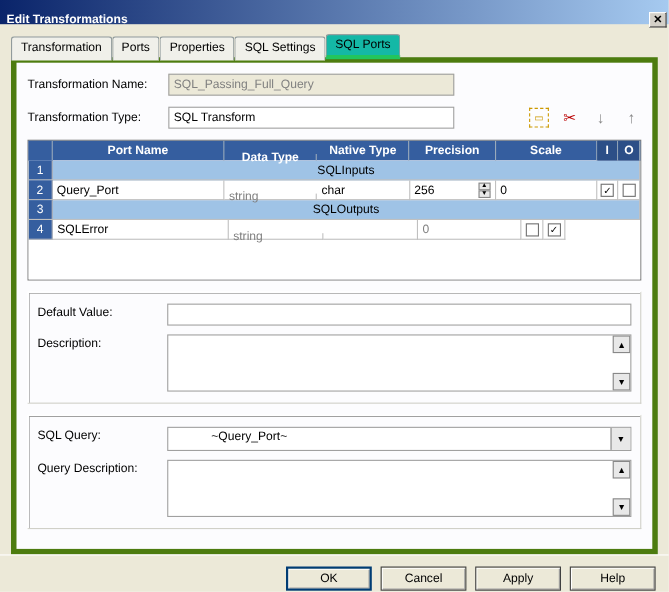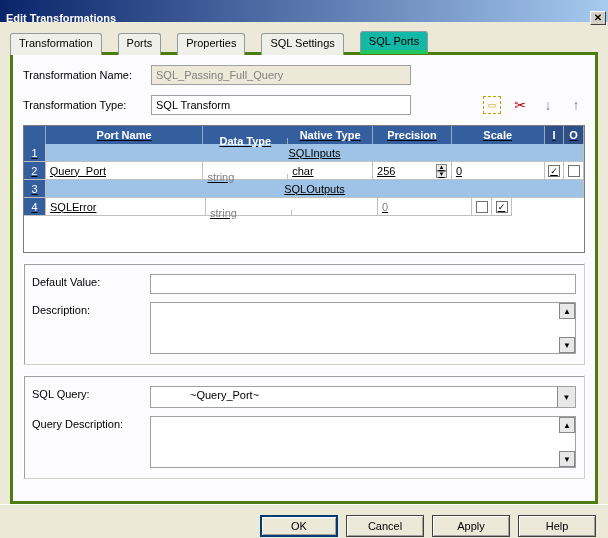--- a/index.html
+++ b/index.html
@@ -4,35 +4,35 @@
 <style>
 * { box-sizing: border-box; margin: 0; padding: 0; font-family: Tahoma, Arial, sans-serif; font-size: 11px; }
 body { background: #ece9d8; width: 608px; height: 538px; overflow: hidden; }
 
 .titlebar { background: linear-gradient(to right, #0a246a, #a6caf0); height: 22px; display: flex; align-items: center; padding: 13px 2px 0 6px; color: white; font-weight: bold; justify-content: space-between; }
 .titlebar .close { width: 16px; height: 14px; background: #d4d0c8; border: 1px solid #fff; border-right-color: #404040; border-bottom-color: #404040; color: #000; display: flex; align-items: center; justify-content: center; font-family: Arial; font-size: 10px; cursor: pointer; }
 
 .dialog-body { padding: 8px 10px 0 10px; }
 
 .tabs { display: flex; position: relative; top: 1px; z-index: 2; }
-.tab { padding: 3px 8px; border: 1px solid #919b9c; border-bottom: none; background: #ece9d8; border-top-left-radius: 3px; border-top-right-radius: 3px; margin-right: 16px; position: relative; cursor: pointer; color: #000; }
+.tab { padding: 3px 8px; border: 1px solid #919b9c; border-bottom: none; background: #ece9d8; border-top-left-radius: 3px; border-top-right-radius: 3px; margin-right: 0px; position: relative; cursor: pointer; color: #000; }
 .tab.active { background: #14b8a6; border-bottom: 4px solid #22c55e; margin-bottom: -1px; z-index: 3; }
 .tab:not(.active) { top: 2px; background: #f0f0ea; font-size: 11px; }
 
-.tab-panel { border: 3px solid #4d7c0f; background: #fcfcfe; padding: 10px 10px 14px 10px; height: 452px; }
+.tab-panel { border: 5px solid #4d7c0f; background: #fcfcfe; padding: 10px 10px 14px 10px; height: 452px; }
 
 .form-row { display: flex; align-items: center; margin-bottom: 10px; gap: 8px; }
 .form-label { width: 120px; text-align: left; color: #000; }
 .text-field { flex: 0 0 260px; height: 20px; border: 1px solid #a0a0a0; background: #fff; padding: 0 4px; display: flex; align-items: center; color: #808080; }
 .text-field.ro { background: #ece9d8; }
 
 .toolbar { display: flex; gap: 10px; margin-left: auto; align-items: center; }
 .tool { width: 18px; height: 18px; display: flex; align-items: center; justify-content: center; cursor: pointer; font-size: 14px; }
 
-.grid { border: 1px solid #7a7a7a; margin-top: 6px; text-decoration: underline; }
+.grid { border: 1px solid #7a7a7a; margin-top: 6px; }
 .grid-body { height: 108px; background: #fff; overflow: hidden; }
 .grid-head { display: flex; background: #355e9f; color: #fff; font-weight: bold; height: 18px; }
 .grid-head .gh { border-right: 1px solid #9ab; display: flex; align-items: center; justify-content: center; }
 .gh-row { width: 22px; background: #355e9f; }
 .col-port { width: 160px; }
 .col-dtype { width: 86px; margin-top: 12px; }
 .col-ntype { width: 86px; }
 .col-prec { width: 80px; }
 .col-scale { width: 94px; }
 .col-i { width: 20px; }

